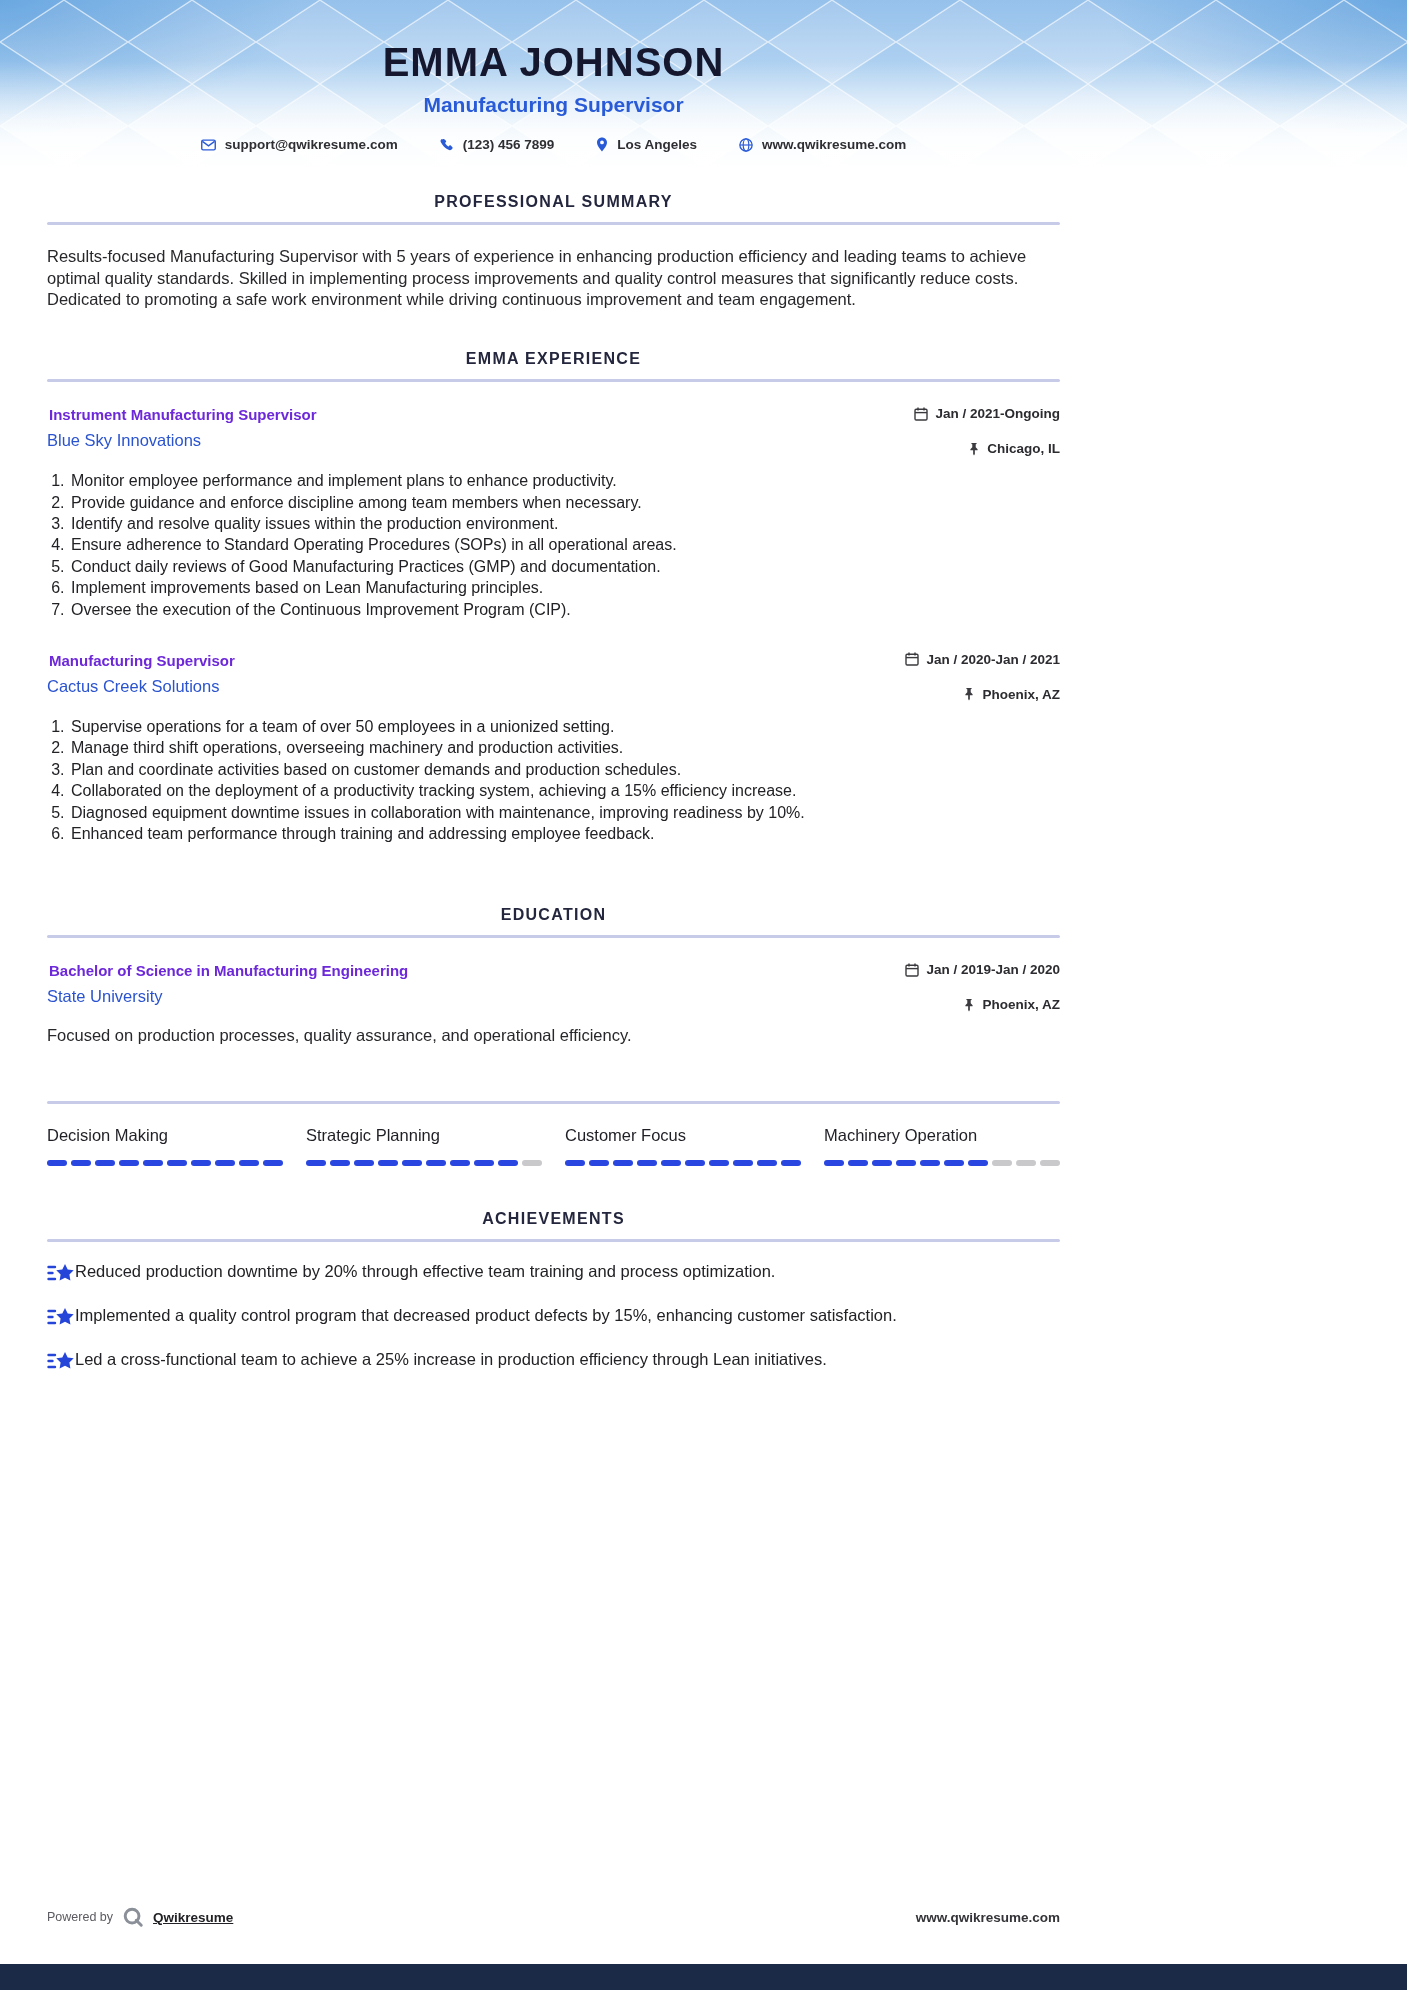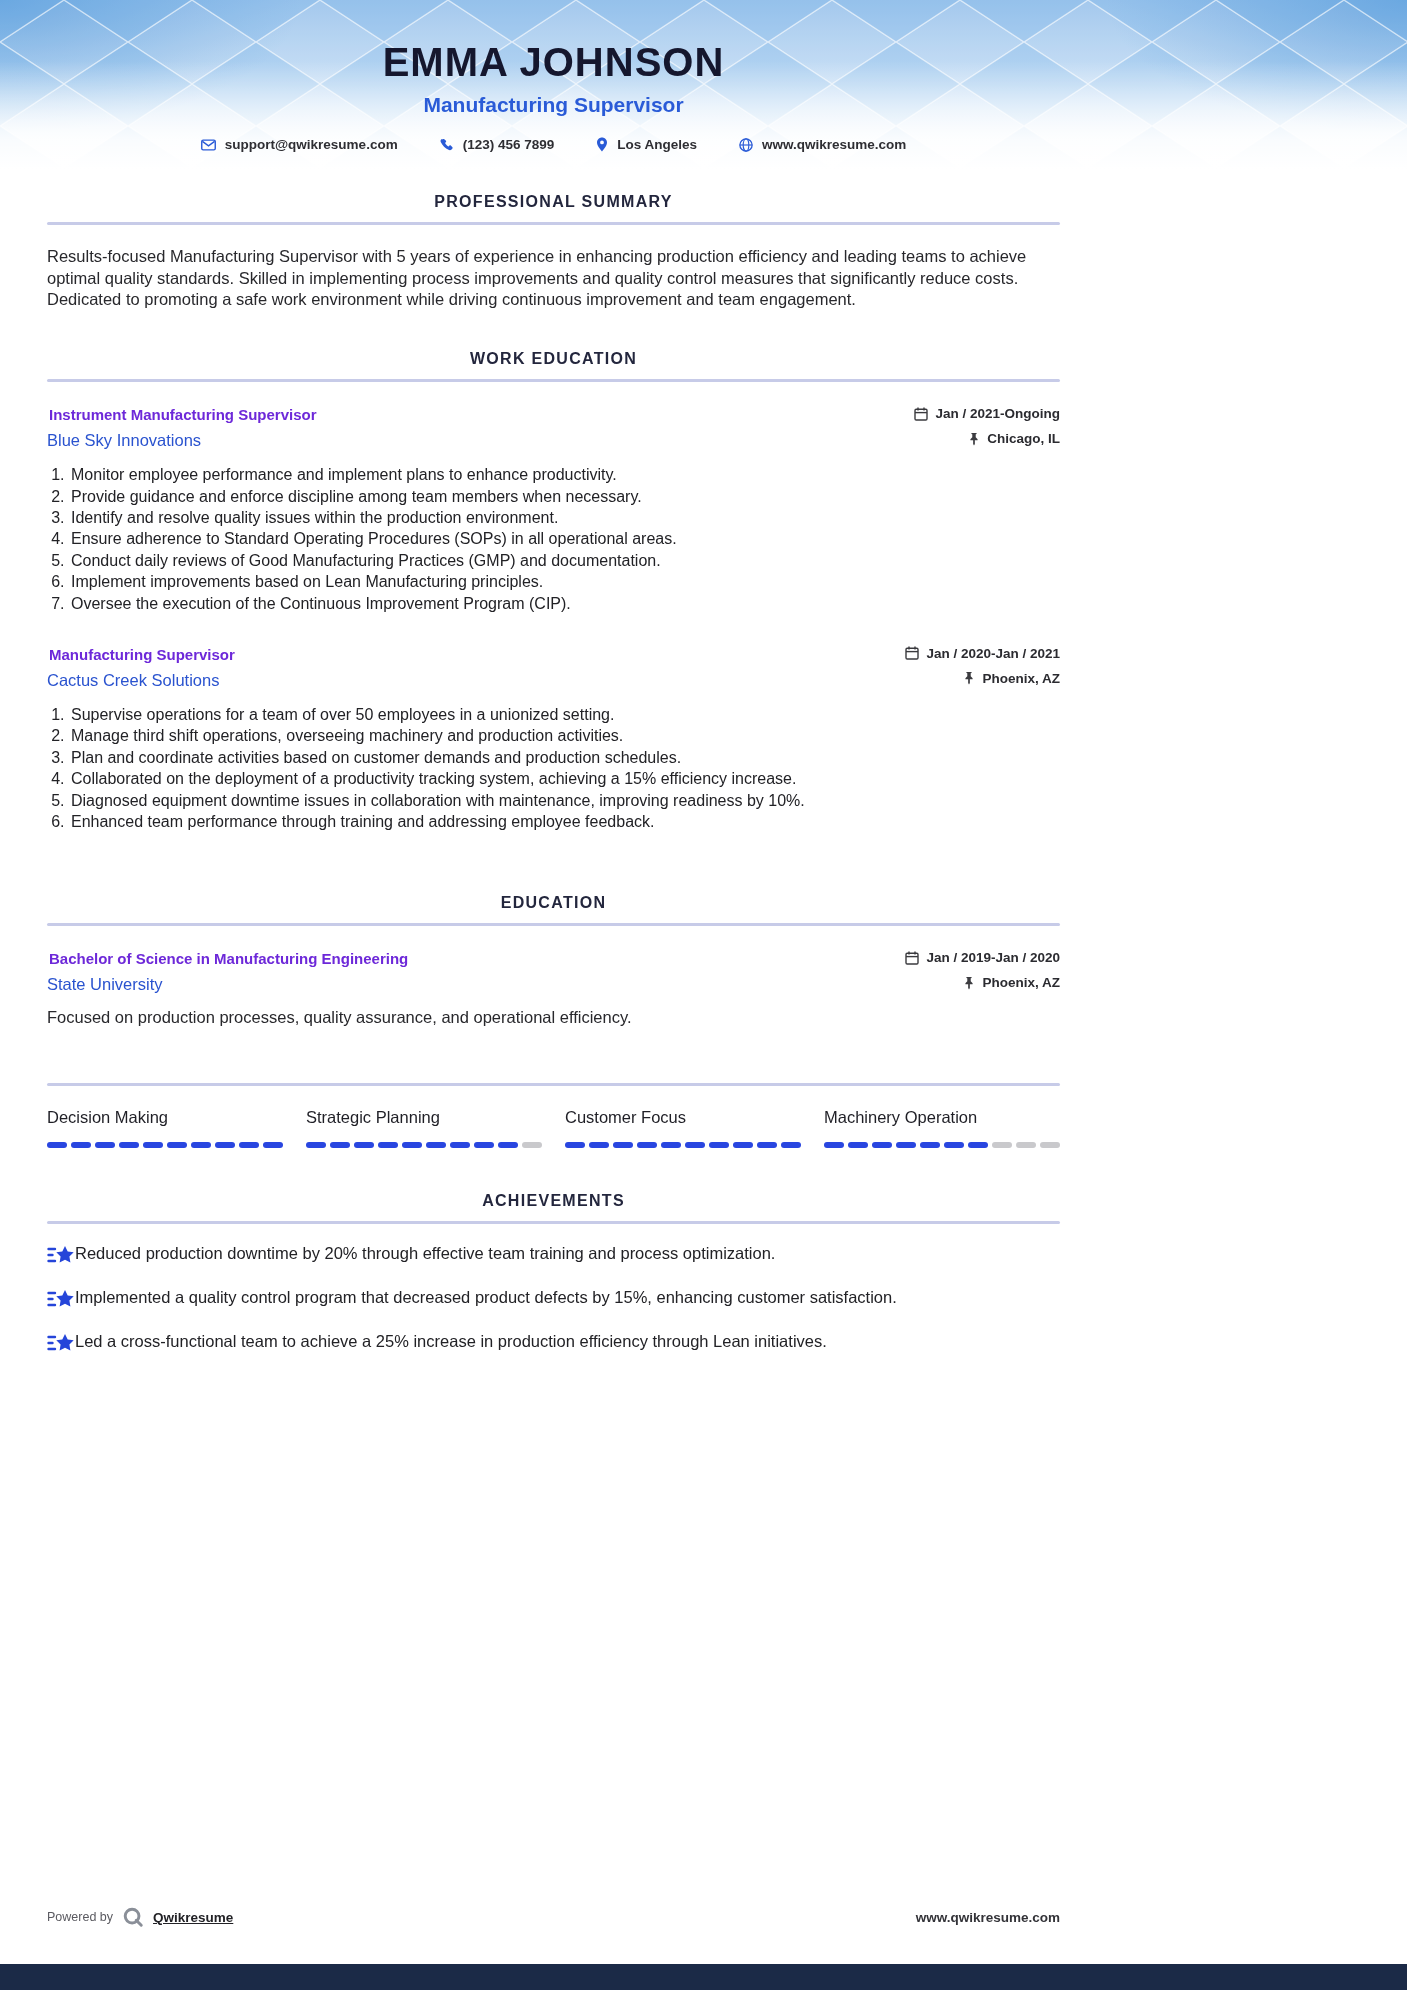--- a/index.html
+++ b/index.html
@@ -116,21 +116,21 @@
   .entry-meta { text-align: right; flex-shrink: 0; padding-top: 2px; }
   .meta-row {
     display: flex;
     justify-content: flex-end;
     align-items: center;
     gap: 7px;
     font-size: 13.5px;
     font-weight: 600;
     color: #2b2b30;
   }
-  .meta-row + .meta-row { margin-top: 10px; }
+  .meta-row + .meta-row { margin-top: 20px; }
   .bullet-list {
     margin: 14px 0 0;
     padding-left: 22px;
     font-size: 16px;
     line-height: 21.4px;
     color: #222226;
   }
   .bullet-list li { padding-left: 2px; }
 
   
@@ -255,21 +255,21 @@
 
 <div class="content">
 
   <section class="summary-section">
     <h2 class="section-heading">PROFESSIONAL SUMMARY</h2>
     <div class="section-line"></div>
     <p class="summary-text">Results-focused Manufacturing Supervisor with 5 years of experience in enhancing production efficiency and leading teams to achieve optimal quality standards. Skilled in implementing process improvements and quality control measures that significantly reduce costs. Dedicated to promoting a safe work environment while driving continuous improvement and team engagement.</p>
   </section>
 
   <section class="work-section">
-    <h2 class="section-heading">WORK EDUCATION</h2>
+    <h2 class="section-heading">EMMA EXPERIENCE</h2>
     <div class="section-line"></div>
 
     <div class="entry">
       <div class="entry-header">
         <div>
           <h3 class="entry-title">Instrument Manufacturing Supervisor</h3>
           <p class="entry-company">Blue Sky Innovations</p>
         </div>
         <div class="entry-meta">
           <div class="meta-row">

